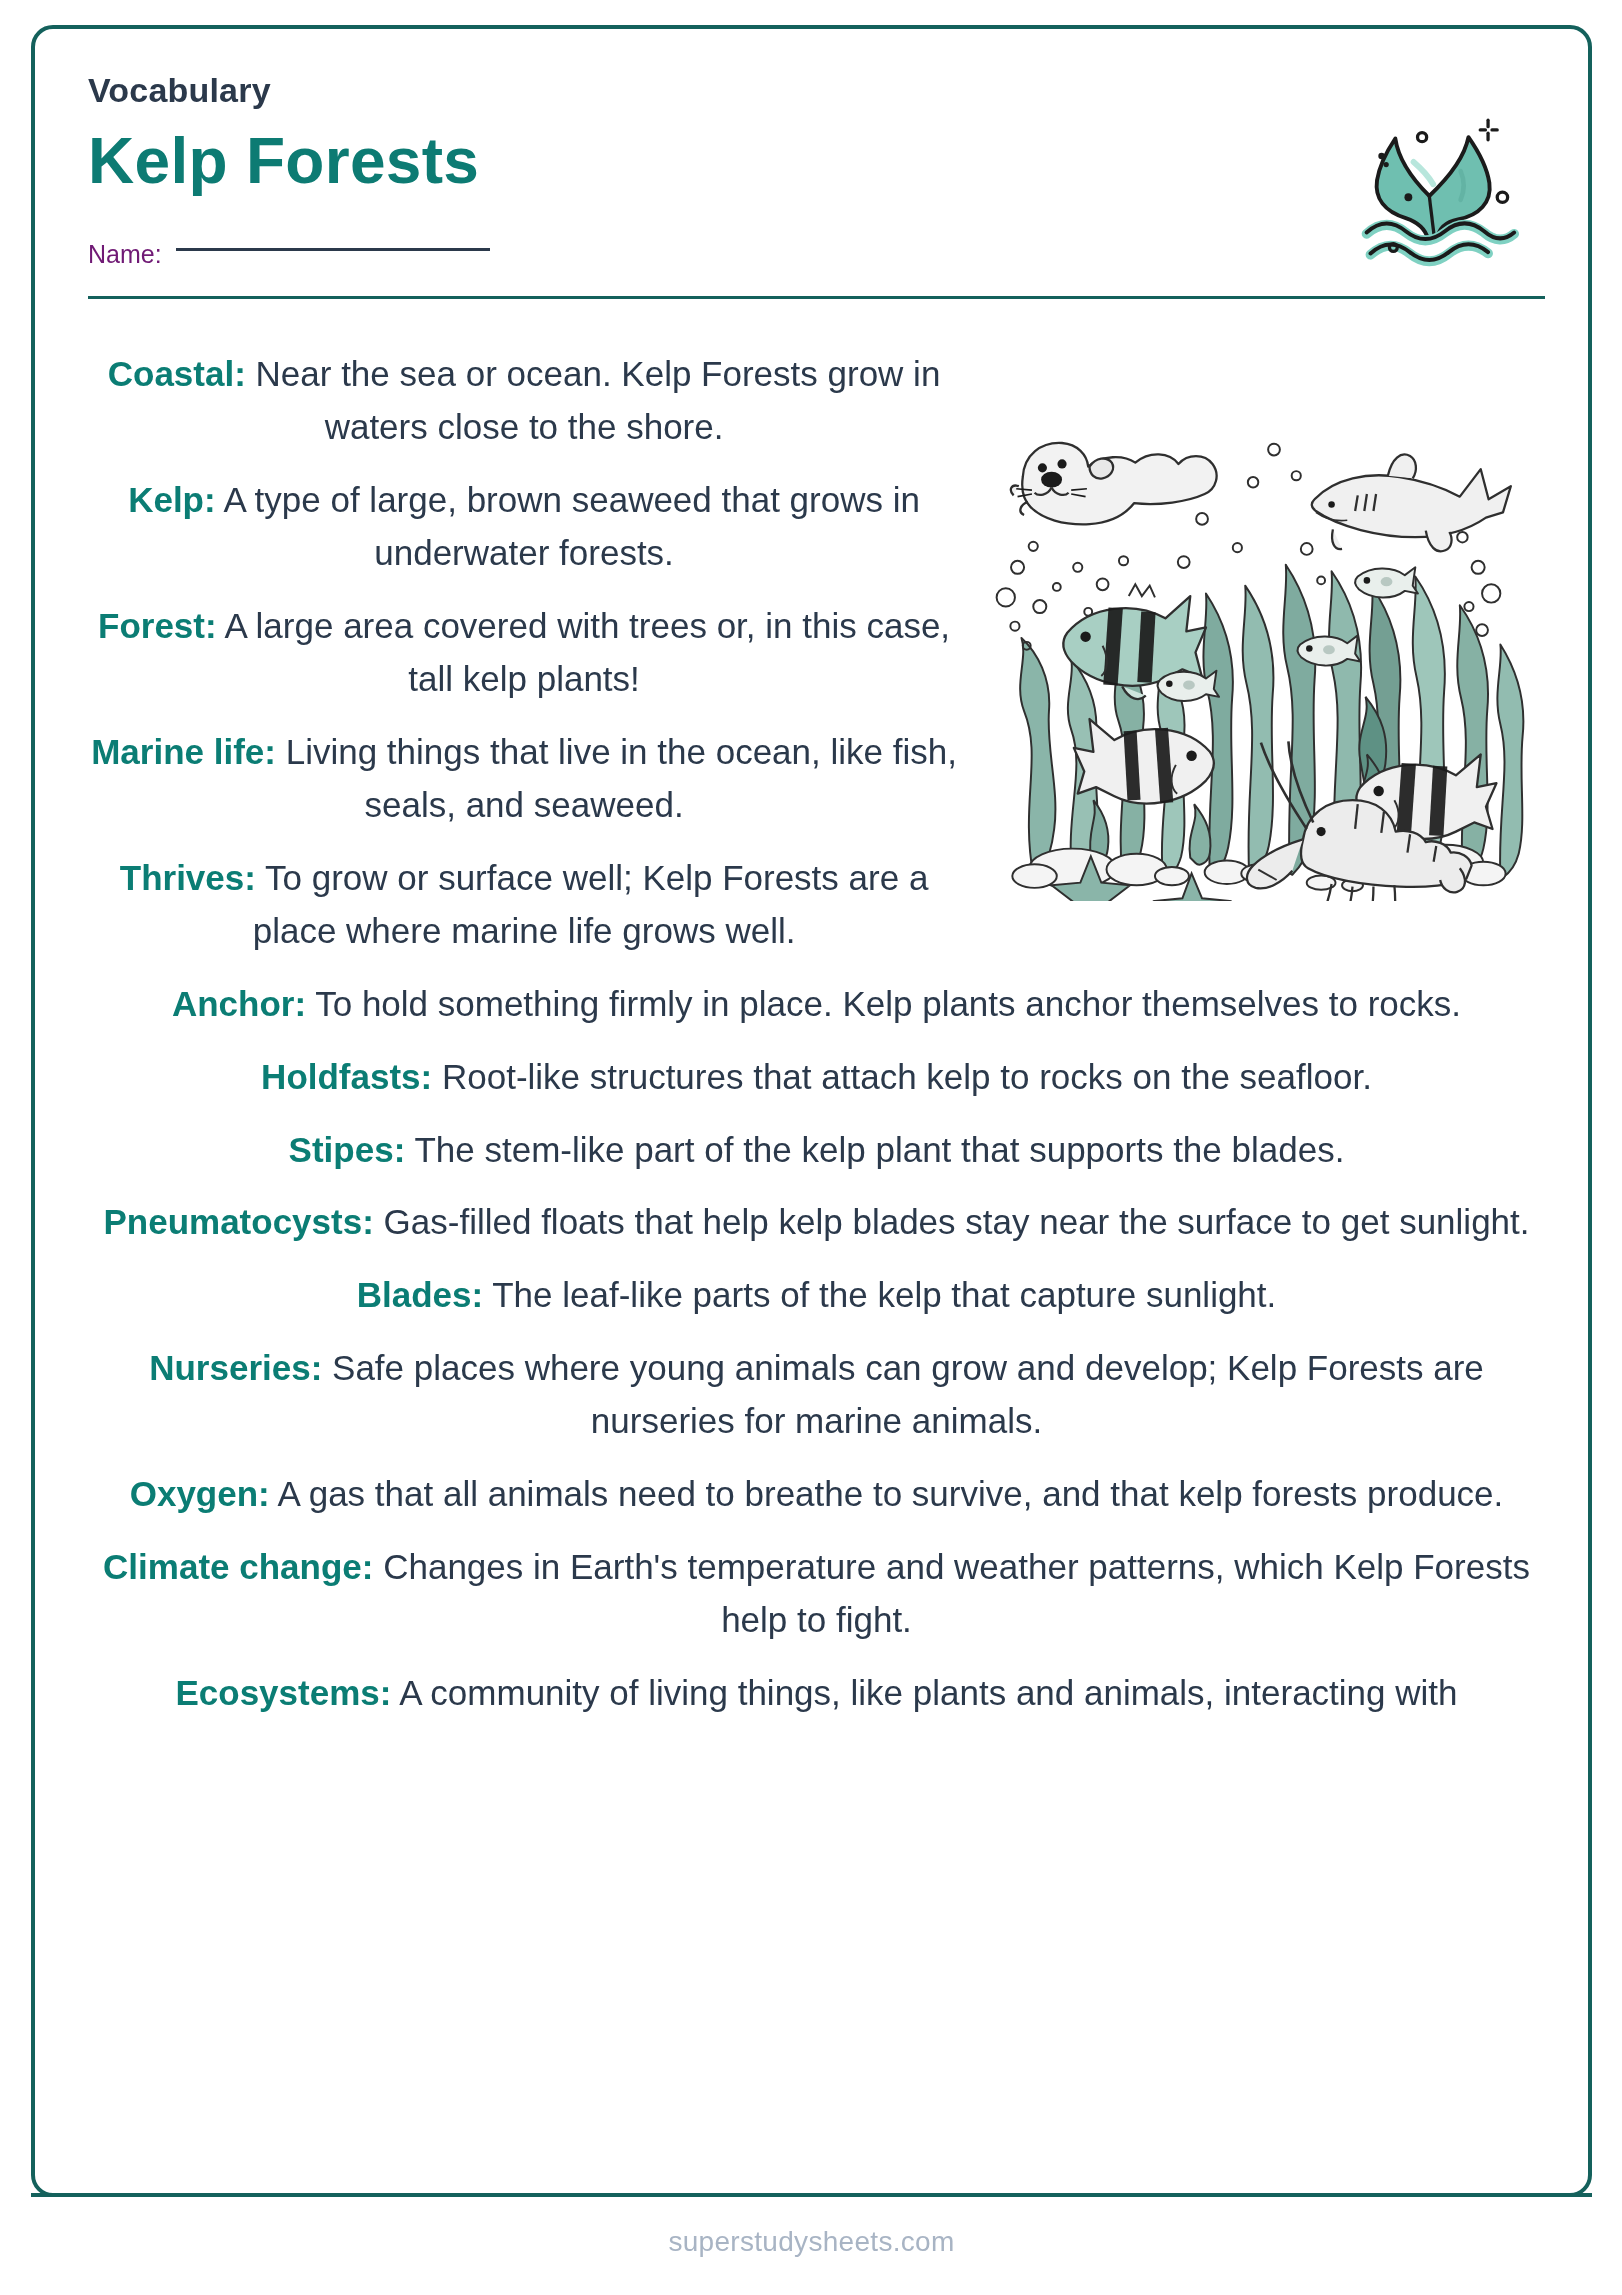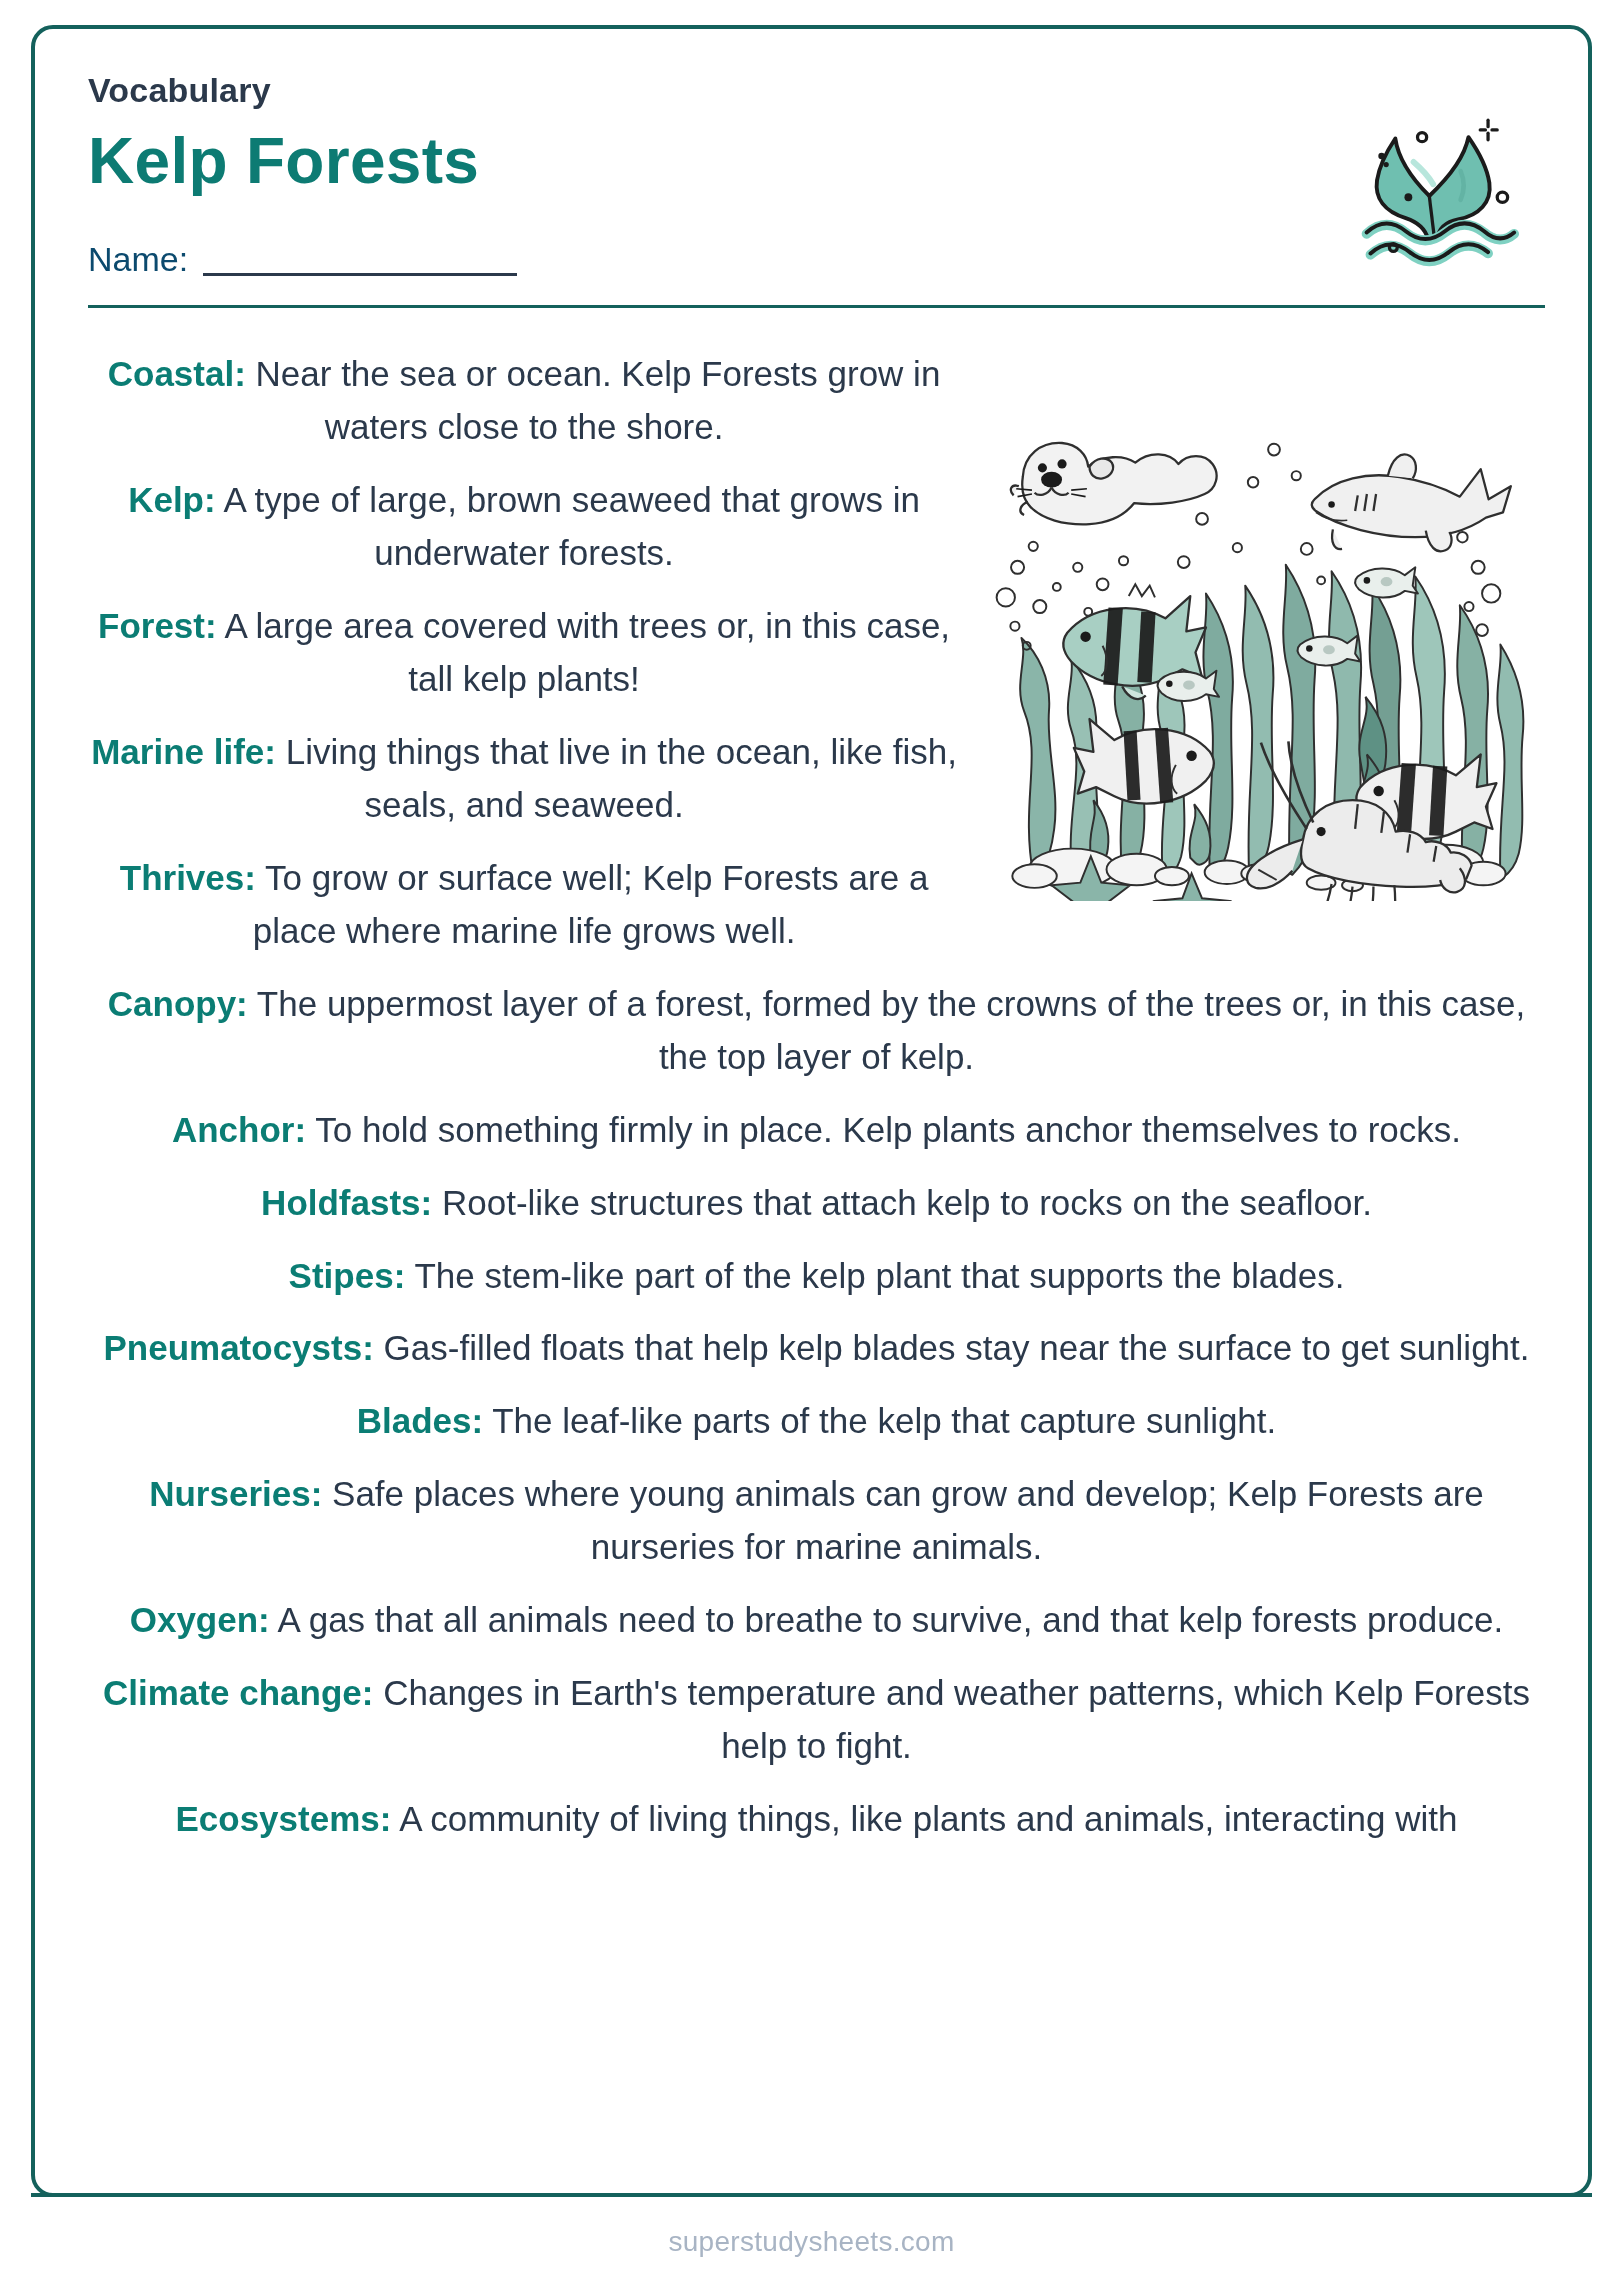--- a/index.html
+++ b/index.html
@@ -56,24 +56,24 @@
   .title {
     font-size: 64px;
     font-weight: bold;
     color: #0d7b73;
     margin: 18.3px 0 0 0;
     line-height: 1.06;
     letter-spacing: 0.3px;
   }
   .nameline {
     display: flex;
-    align-items: flex-end;
+    align-items: flex-start;
     margin-top: 46px;
-    font-size: 34px;
-    color: #0c4a6e;
+    font-size: 25px;
+    color: #701a75;
     line-height: 1;
   }
   .name-label { white-space: nowrap; }
   .name-rule {
     display: inline-block;
     width: 314px;
     border-bottom: 3.9px solid #2b394b;
     margin-left: 14.4px;
     height: 6.5px;
   }
@@ -392,24 +392,20 @@
       </p>
       <p class="entry">
         <span class="term">Marine life:</span>
         <span class="def">Living things that live in the ocean, like fish, seals, and seaweed.</span>
       </p>
       <p class="entry">
         <span class="term">Thrives:</span>
         <span class="def">To grow or surface well; Kelp Forests are a place where marine life grows well.</span>
       </p>
       <p class="entry">
-        <span class="term">Canopy:</span>
-        <span class="def">The uppermost layer of a forest, formed by the crowns of the trees or, in this case, the top layer of kelp.</span>
-      </p>
-      <p class="entry">
         <span class="term">Anchor:</span>
         <span class="def">To hold something firmly in place. Kelp plants anchor themselves to rocks.</span>
       </p>
       <p class="entry">
         <span class="term">Holdfasts:</span>
         <span class="def">Root-like structures that attach kelp to rocks on the seafloor.</span>
       </p>
       <p class="entry">
         <span class="term">Stipes:</span>
         <span class="def">The stem-like part of the kelp plant that supports the blades.</span>

